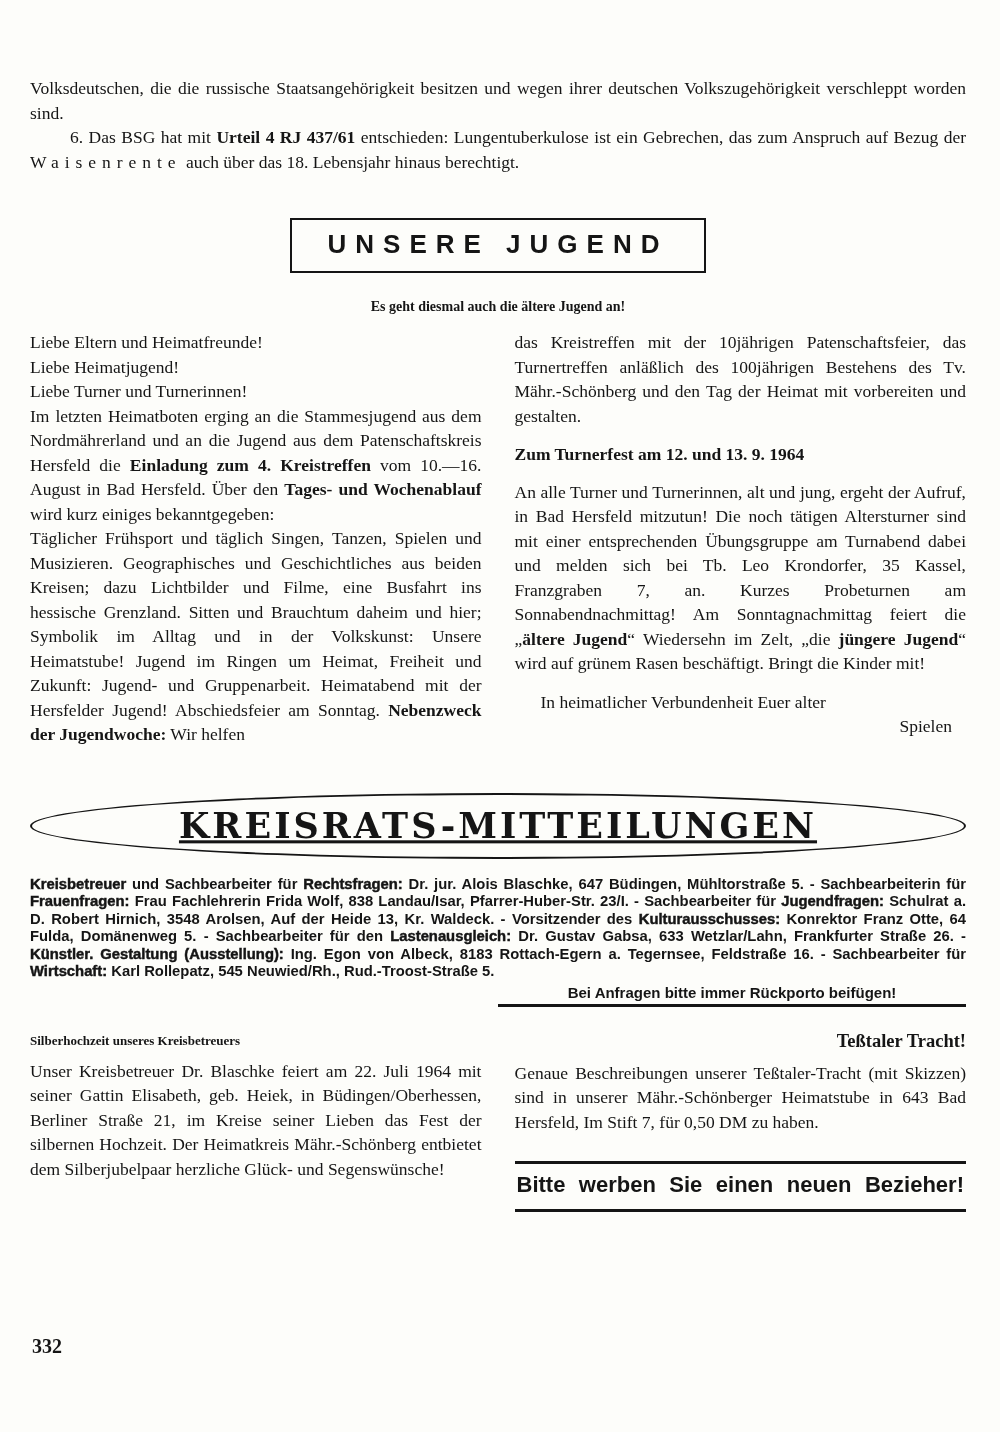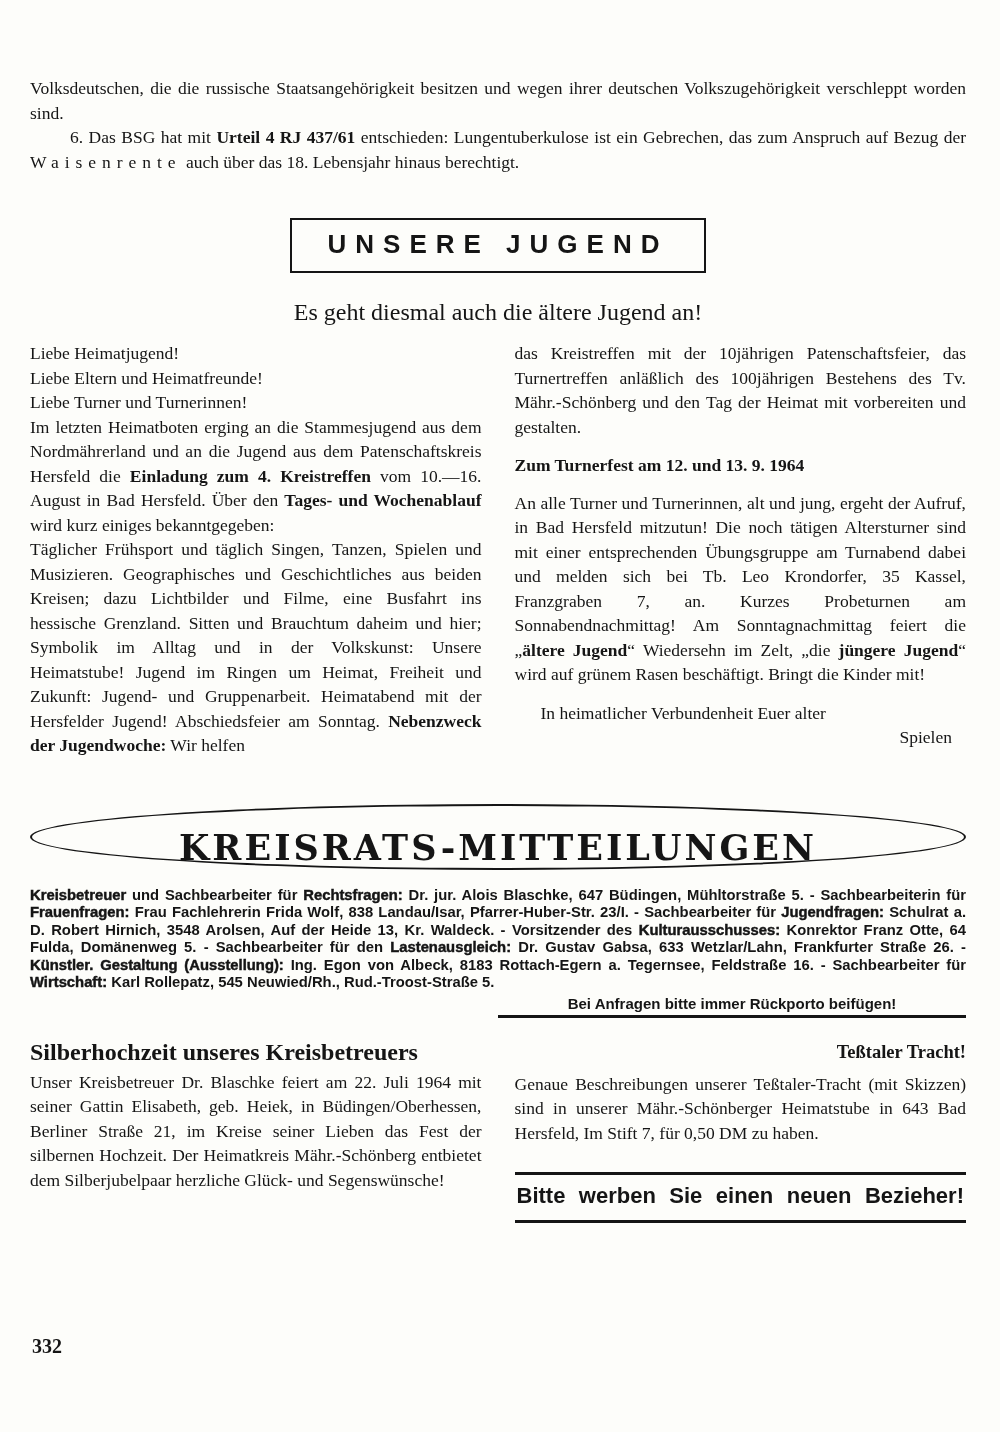--- a/index.html
+++ b/index.html
@@ -16,59 +16,59 @@
   .seg-b{font-weight:bold;}
 
   .jugend-box{
     width:388px;margin:44px auto 26px;border:2.5px solid #151515;
     text-align:center;padding:9px 12px 11px;
   }
   .jugend-box .t{
     font-family:"Liberation Sans", sans-serif;font-weight:bold;
     font-size:26px;letter-spacing:9px;
   }
-  .subtitle{text-align:center;font-size:24px;margin-bottom:15px;}
+  .subtitle{text-align:center;font-size:14px;margin-bottom:15px;font-weight:bold;}
 
   .cols{display:flex;gap:33px;}
   .col{flex:1 1 0;}
 
   .salut{font-size:17.5px;line-height:24.5px;}
   .col p.para{margin-top:0;}
   .mt{margin-top:2px;}
   .subhead{
     font-weight:bold;font-size:17.5px;line-height:24.5px;
     margin:14px 0 13px;
   }
   .closing{text-indent:26px;margin-top:14px;}
   .signature{text-align:right;padding-right:14px;}
 
   .banner{
     margin-top:46px;height:62px;border:2.5px solid #151515;border-radius:50%;
-    display:flex;align-items:flex-end;justify-content:center;
+    display:flex;align-items:center;justify-content:center;text-decoration:underline;
   }
   .banner .t{
     font-family:"DejaVu Serif", serif;font-weight:bold;font-size:35px;
     letter-spacing:3px;transform:scaleY(1.02);
   }
 
   .info{
     margin-top:17px;
     font-family:"Liberation Sans", sans-serif;font-weight:bold;
     font-size:14.8px;line-height:17.6px;text-align:justify;
   }
   .info .seg-b{-webkit-text-stroke:.45px currentColor;}
 
   .rueckporto{
     width:468px;margin-left:auto;margin-top:3px;
     font-family:Liberation Sans, sans-serif;font-weight:bold;font-size:15px;
     text-align:center;border-bottom:3.5px solid #151515;padding-bottom:3px;
   }
 
   .bottom-cols{margin-top:22px;}
-  .heading-left{font-weight:bold;font-size:24px;margin-bottom:5px;}
+  .heading-left{font-weight:bold;font-size:13px;margin-bottom:5px;}
   .heading-center{font-weight:bold;font-size:18.5px;text-align:right;margin-bottom:7px;}
 
   .promo{
     margin-top:27px;border-top:3.5px solid #151515;border-bottom:3.5px solid #151515;
     padding:9px 2px 11px;
     font-family:"Liberation Sans", sans-serif;font-weight:bold;font-size:22px;
     text-align:justify;text-align-last:justify;
   }
 
   .page-number{
@@ -87,22 +87,22 @@
   </section>
 
   <div class="jugend-box">
     <span class="t">UNSERE JUGEND</span>
   </div>
 
   <p class="subtitle">Es geht diesmal auch die ältere Jugend an!</p>
 
   <div class="cols">
     <div class="col body-text">
+      <p class="salut">Liebe Eltern und Heimatfreunde!</p>
       <p class="salut">Liebe Heimatjugend!</p>
-      <p class="salut">Liebe Eltern und Heimatfreunde!</p>
       <p class="salut">Liebe Turner und Turnerinnen!</p>
       <p class="para mt"><span>Im letzten Heimatboten erging an die Stammesjugend aus dem Nordmährerland und an die Jugend aus dem Patenschaftskreis Hersfeld die </span><span class="seg-b">Einladung zum 4. Kreistreffen</span><span> vom 10.—16. August in Bad Hersfeld. Über den </span><span class="seg-b">Tages- und Wochenablauf</span><span> wird kurz einiges bekanntgegeben:</span></p>
       <p class="para"><span>Täglicher Frühsport und täglich Singen, Tanzen, Spielen und Musizieren. Geographisches und Geschichtliches aus beiden Kreisen; dazu Lichtbilder und Filme, eine Busfahrt ins hessische Grenzland. Sitten und Brauchtum daheim und hier; Symbolik im Alltag und in der Volkskunst: Unsere Heimatstube! Jugend im Ringen um Heimat, Freiheit und Zukunft: Jugend- und Gruppenarbeit. Heimatabend mit der Hersfelder Jugend! Abschiedsfeier am Sonntag. </span><span class="seg-b">Nebenzweck der Jugendwoche:</span><span> Wir helfen</span></p>
     </div>
     <div class="col body-text">
       <p class="para">das Kreistreffen mit der 10jährigen Patenschaftsfeier, das Turnertreffen anläßlich des 100jährigen Bestehens des Tv. Mähr.-Schönberg und den Tag der Heimat mit vorbereiten und gestalten.</p>
       <p class="subhead">Zum Turnerfest am 12. und 13. 9. 1964</p>
       <p class="para"><span>An alle Turner und Turnerinnen, alt und jung, ergeht der Aufruf, in Bad Hersfeld mitzutun! Die noch tätigen Altersturner sind mit einer entsprechenden Übungsgruppe am Turnabend dabei und melden sich bei Tb. Leo Krondorfer, 35 Kassel, Franzgraben 7, an. Kurzes Probeturnen am Sonnabendnachmittag! Am Sonntagnachmittag feiert die „</span><span class="seg-b">ältere Jugend</span><span>“ Wiedersehn im Zelt, „die </span><span class="seg-b">jüngere Jugend</span><span>“ wird auf grünem Rasen beschäftigt. Bringt die Kinder mit!</span></p>
       <p class="closing">In heimatlicher Verbundenheit Euer alter</p>
       <p class="signature">Spielen</p>

